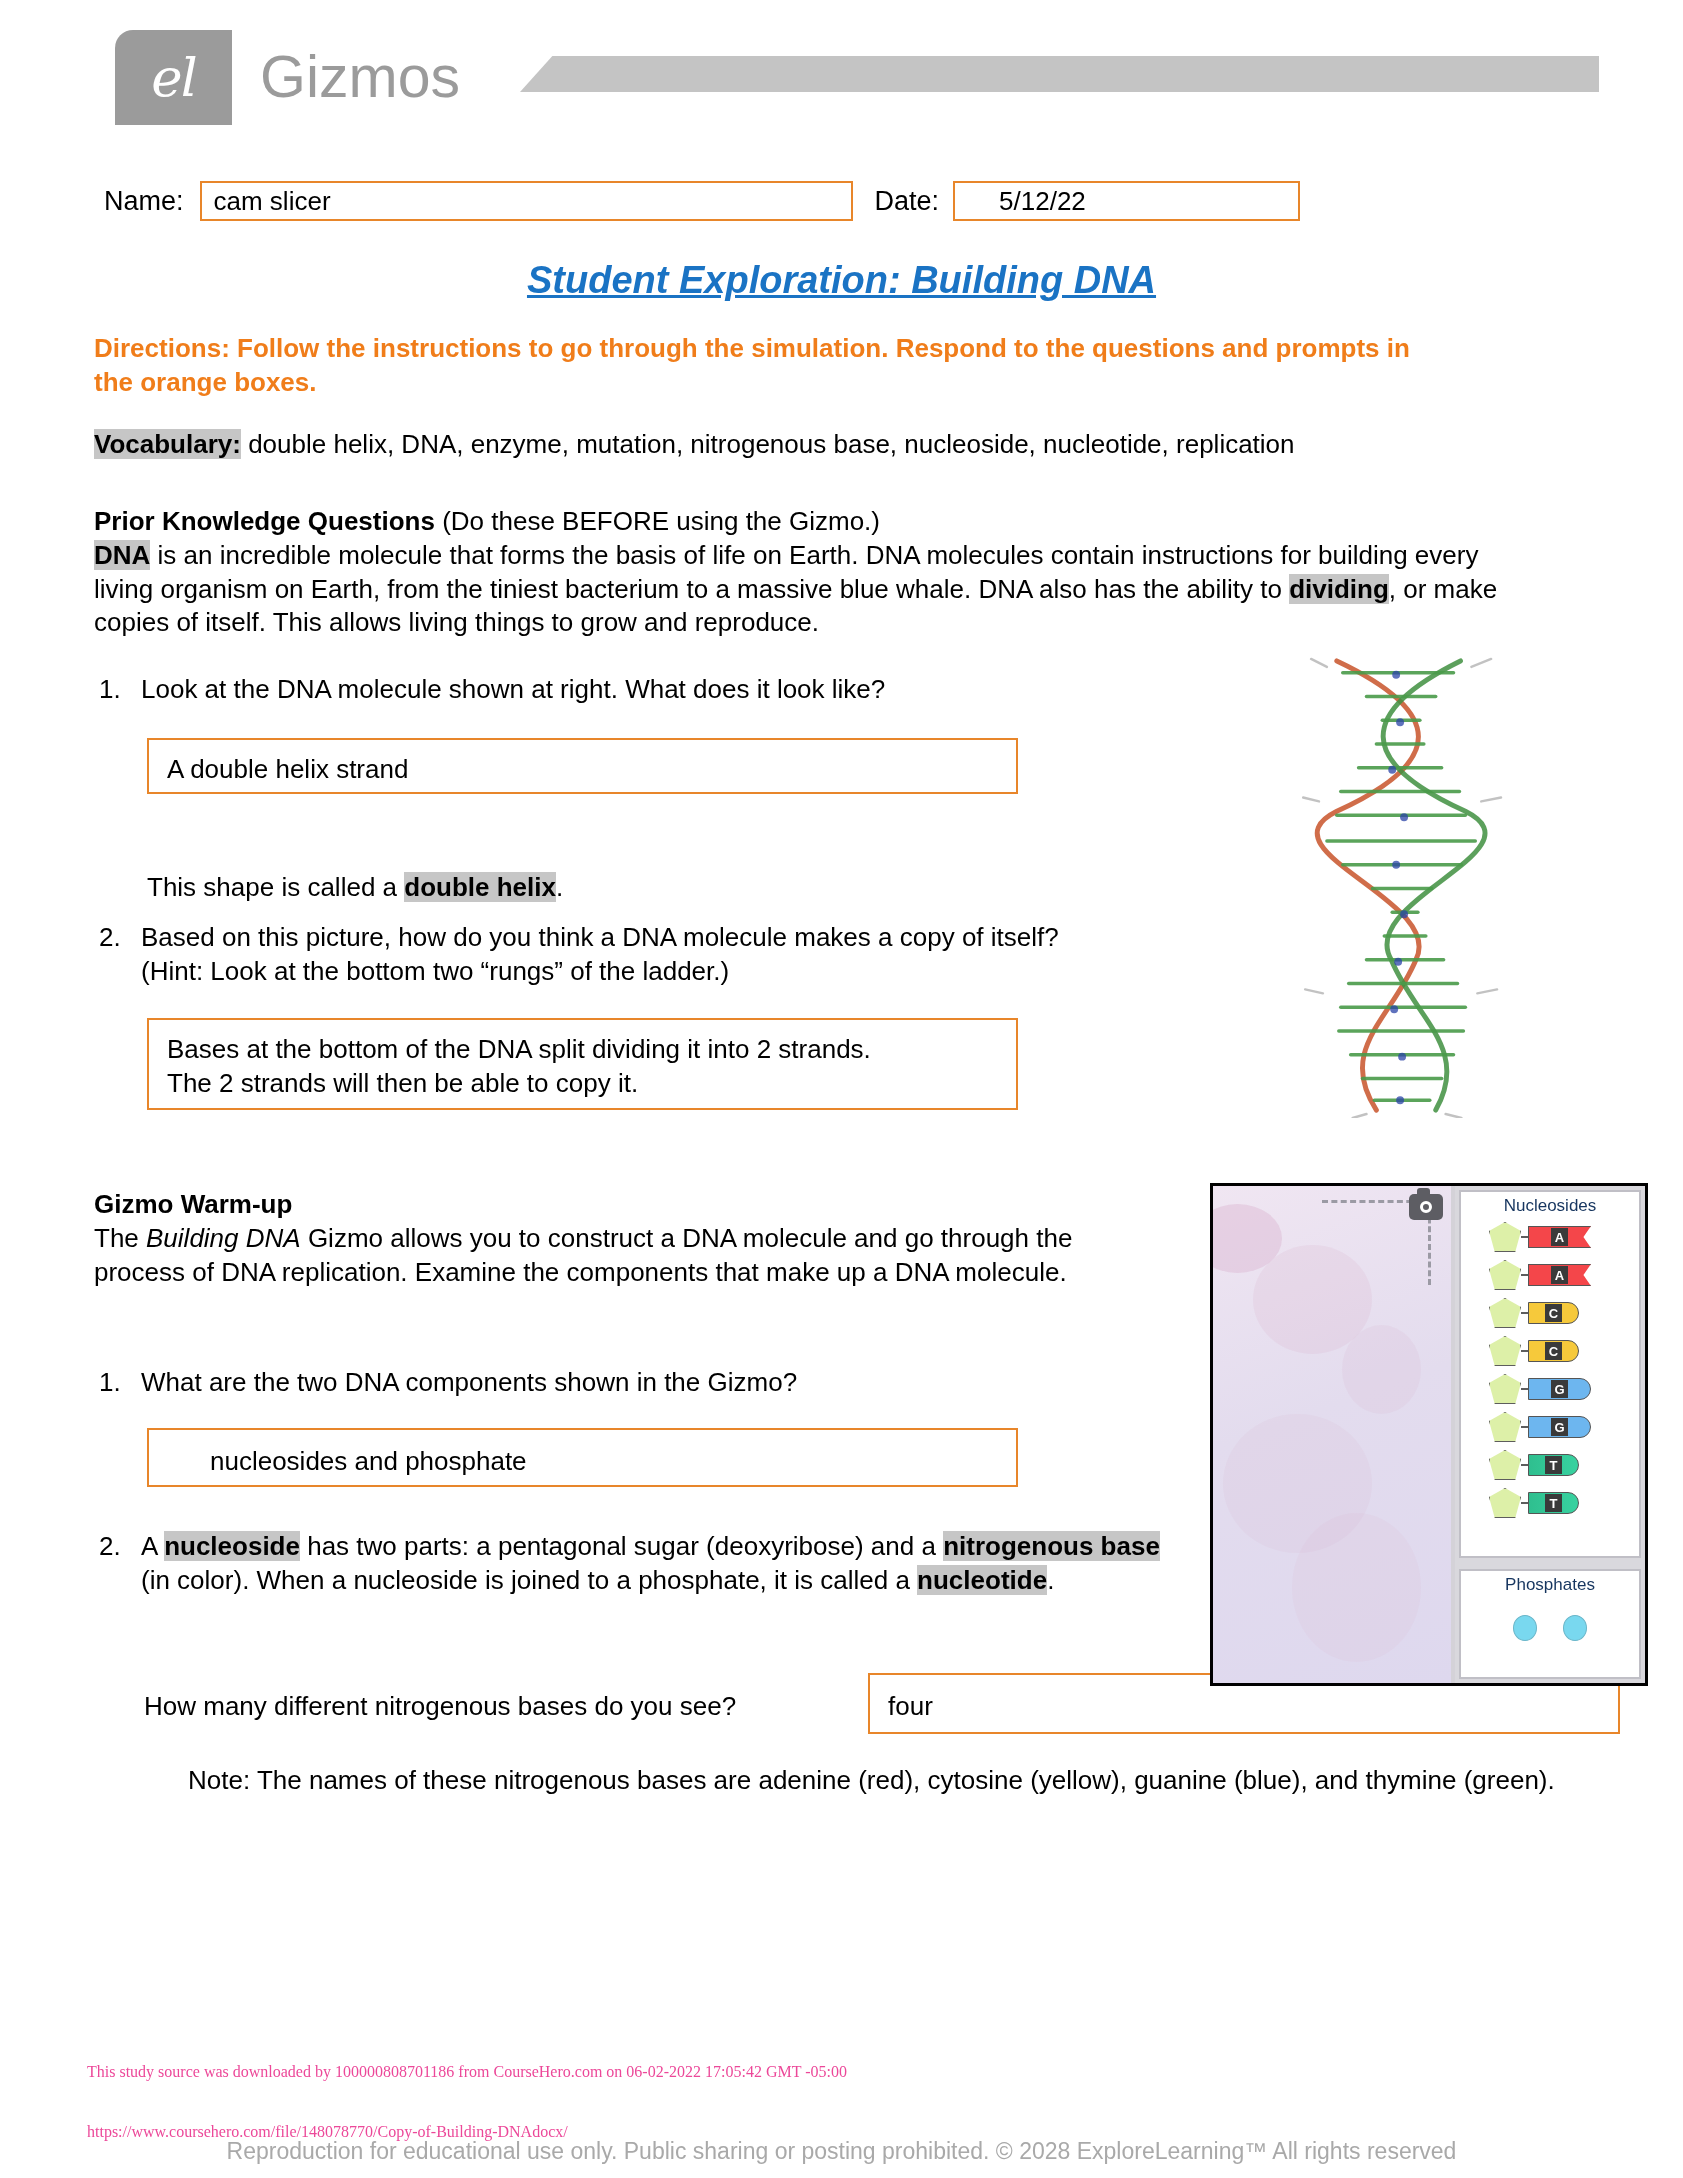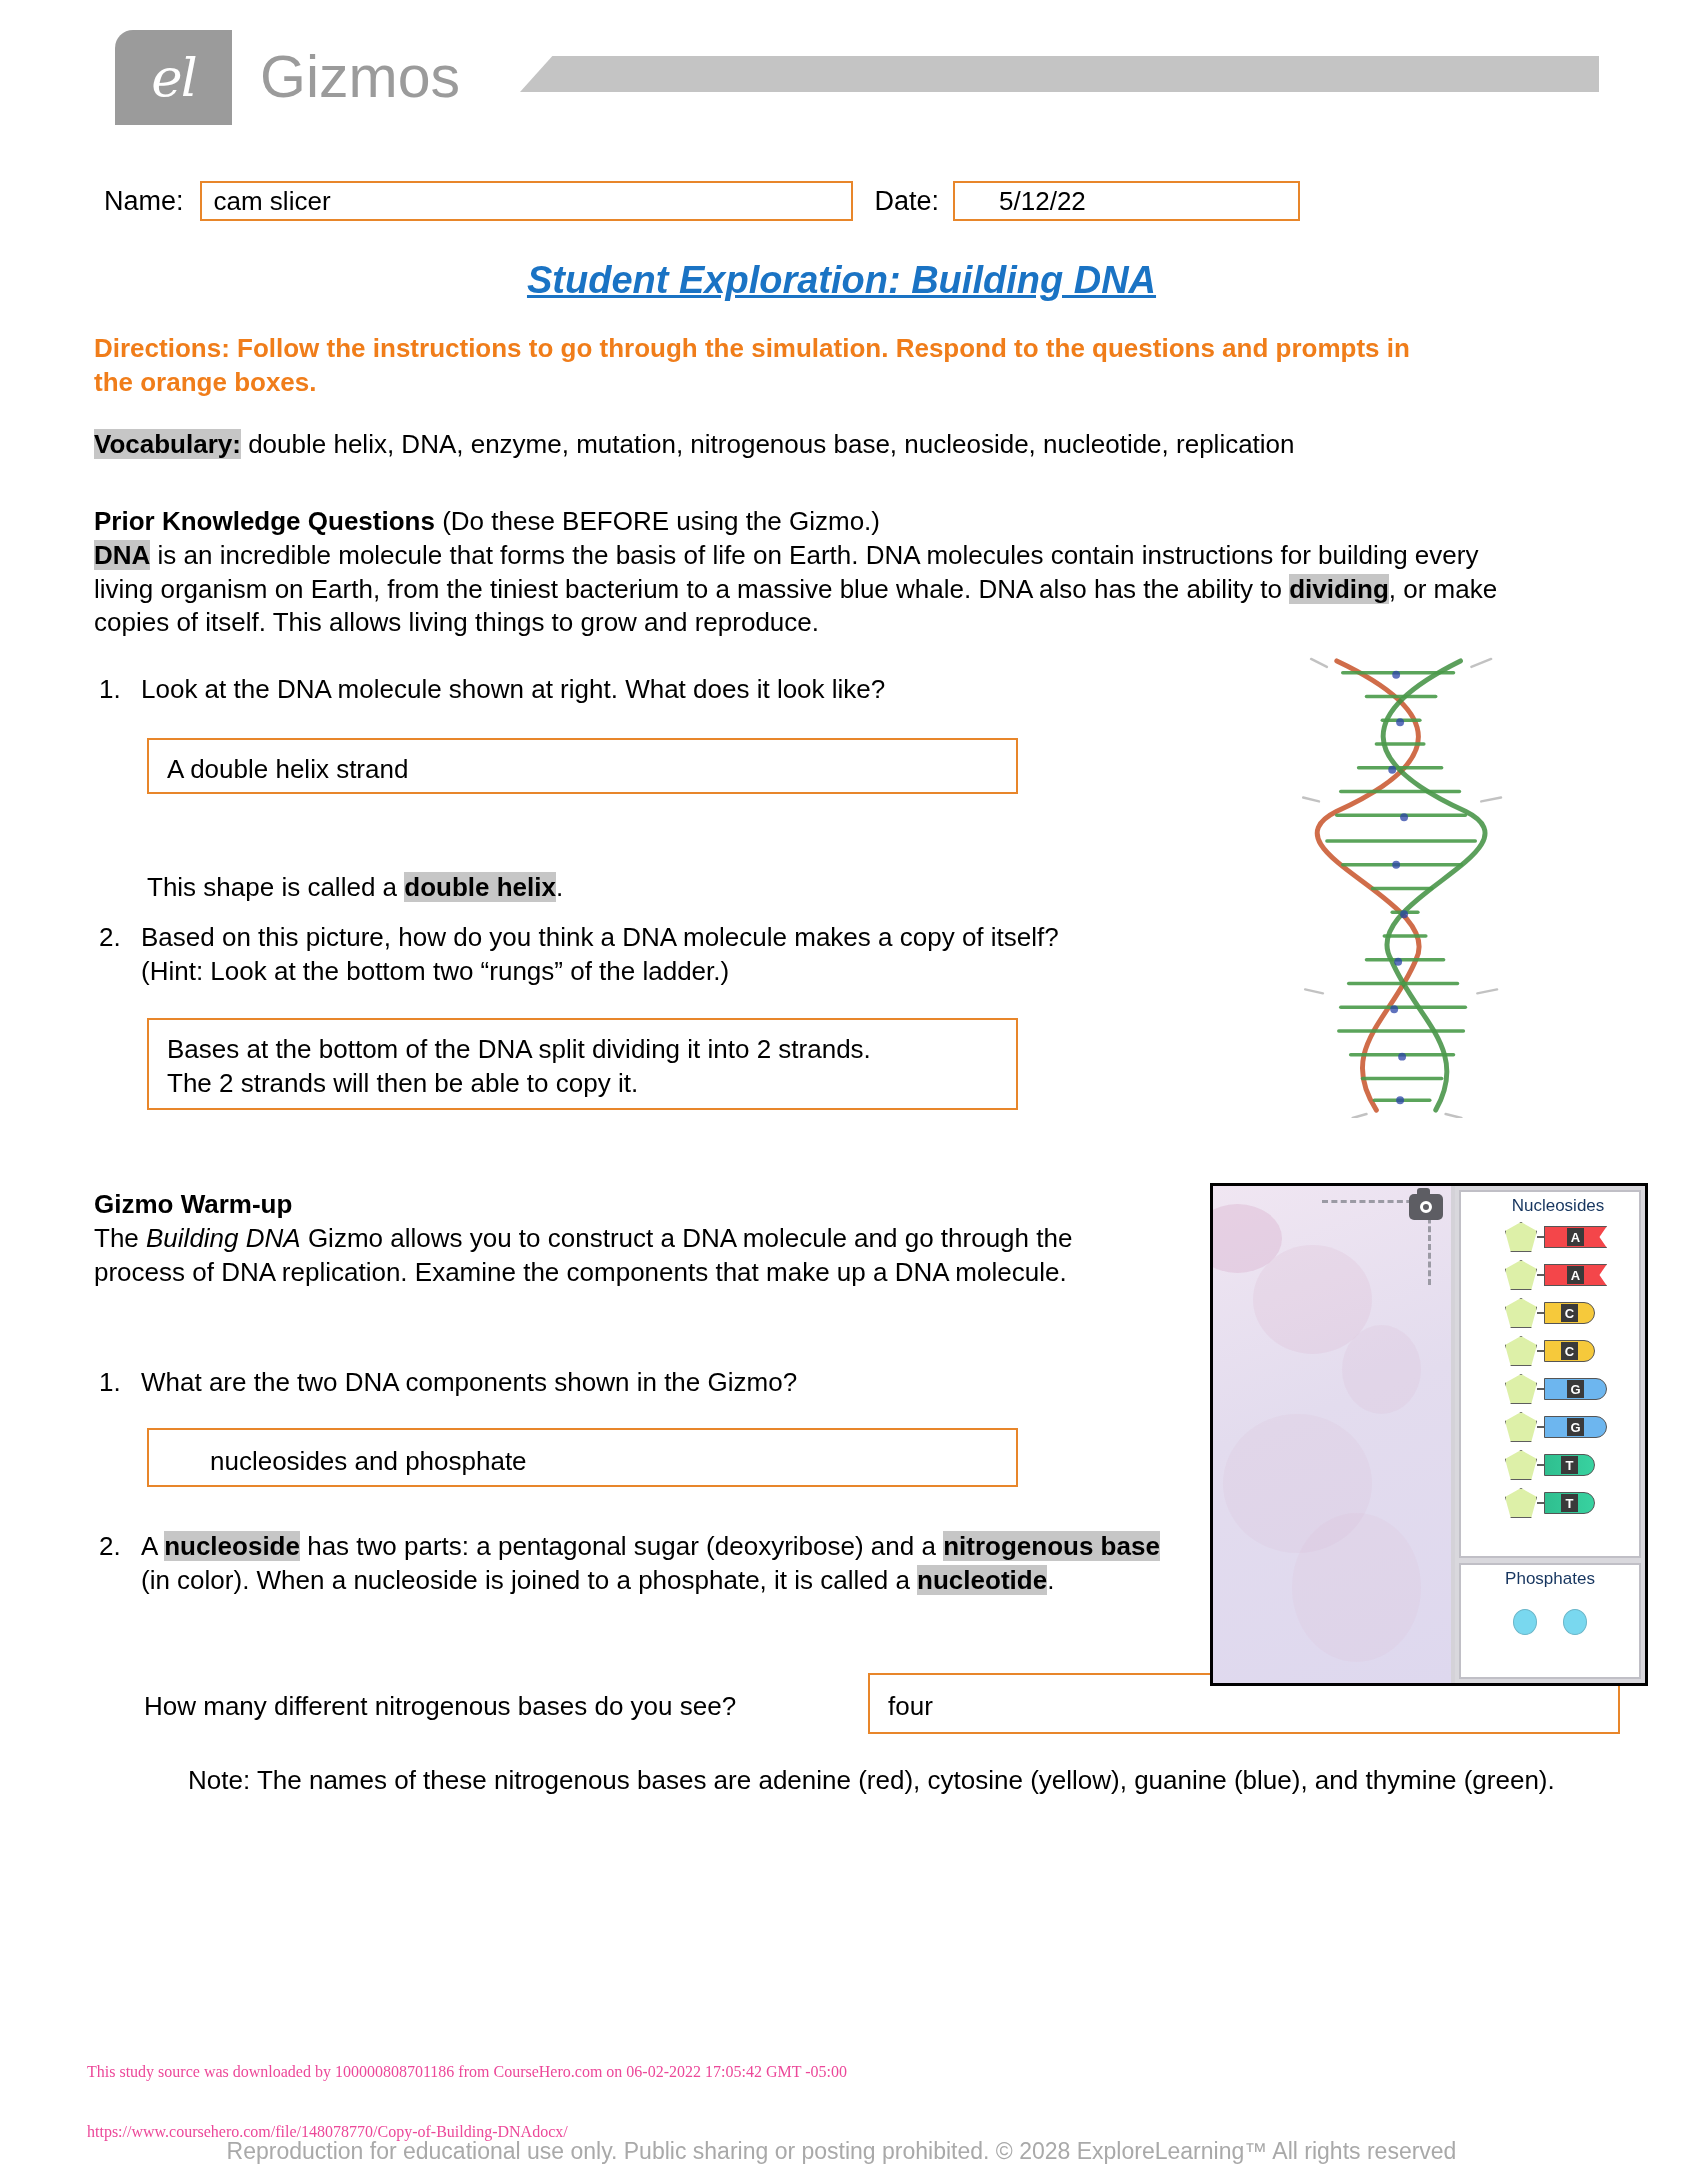--- a/index.html
+++ b/index.html
@@ -268,21 +268,21 @@
     border: 2px solid #c0bfc6;
     box-sizing: border-box;
   }
   .panel-title {
     text-align: center;
     font-size: 17px;
     color: #16355f;
     padding: 4px 0 2px 0;
     font-family: "Liberation Sans", sans-serif;
   }
-  .panel-nucleosides { flex: 0 0 368px; margin-bottom: 5px; padding-left: 16px; }
+  .panel-nucleosides { flex: 0 0 368px; margin-bottom: 11px; }
   .panel-phosphates  { flex: 1 1 auto; }
 
   .nuc-row {
     display: flex;
     align-items: center;
     height: 38px;
     padding-left: 28px;
   }
   .sugar {
     width: 32px; height: 30px;

